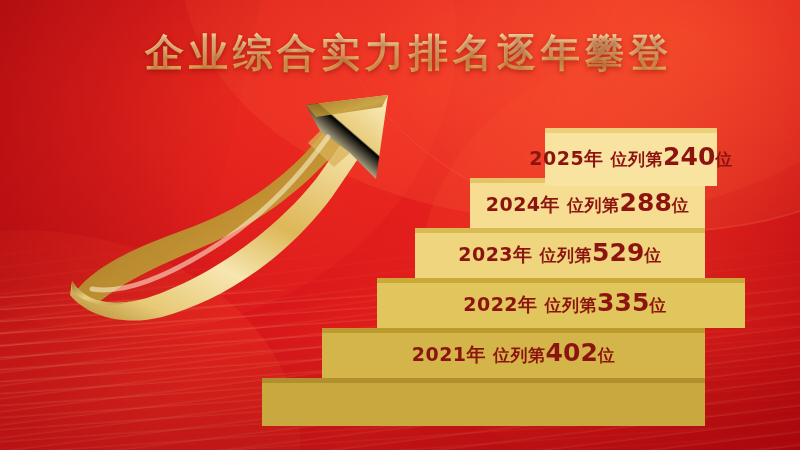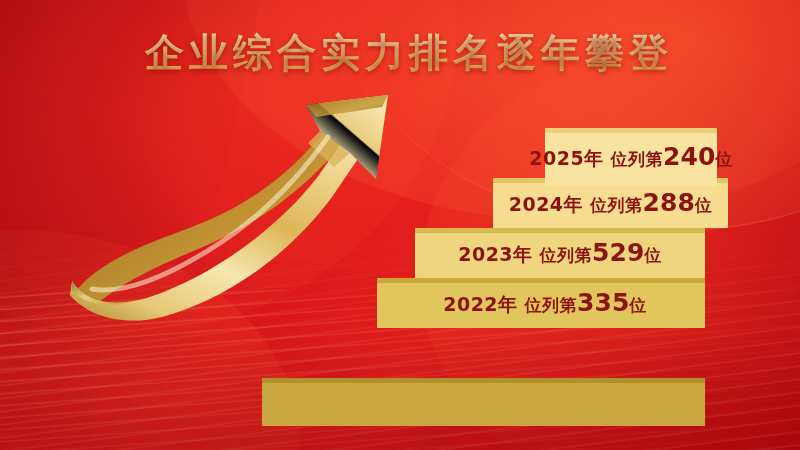--- a/index.html
+++ b/index.html
@@ -173,36 +173,42 @@
       <path d="M22,194 C58,200 104,178 150,148 C196,118 232,78 258,42" stroke="rgba(255,246,214,.55)" stroke-width="5" fill="none" stroke-linecap="round"></path>
     </svg>
   </div>
 
   <div id="stairs">
 
     <div class="step" style="left:262px;top:378px;width:443px;height:48px;background:#c9a93f;">
       <div class="top-edge" style="background:#b08f2c;"></div>
     </div>
 
-
-    <div class="step" style="left:377px;top:278px;width:328px;height:50px;background:#e1c55d;padding-left:8px;">
+    <div class="step" style="left:322px;top:328px;width:383px;height:50px;background:#d4b549;">
+      <div class="top-edge" style="background:#bc9a30;"></div>
+      <div class="label">
+        <span class="yr">2021年</span><span class="sp"></span><span>位列第</span><span class="big">402</span><span>位</span>
+      </div>
+    </div>
+
+    <div class="step" style="left:377px;top:278px;width:368px;height:50px;background:#e1c55d;padding-left:8px;">
       <div class="top-edge" style="background:#c9a938;"></div>
       <div class="label">
         <span class="yr">2022年</span><span class="sp"></span><span>位列第</span><span class="big">335</span><span>位</span>
       </div>
     </div>
 
     <div class="step" style="left:415px;top:228px;width:290px;height:50px;background:#eed57e;">
       <div class="top-edge" style="background:#d8ba52;"></div>
       <div class="label">
         <span class="yr">2023年</span><span class="sp"></span><span>位列第</span><span class="big">529</span><span>位</span>
       </div>
     </div>
 
-    <div class="step" style="left:493px;top:178px;width:235px;height:50px;background:#f6dd92;justify-content:center;">
+    <div class="step" style="left:470px;top:178px;width:235px;height:50px;background:#f6dd92;justify-content:center;">
       <div class="top-edge" style="background:#e3c566;"></div>
       <div class="label">
         <span class="yr">2024年</span><span class="sp"></span><span>位列第</span><span class="big">288</span><span>位</span>
       </div>
     </div>
 
     <div class="step" style="left:533px;top:128px;width:172px;height:58px;background:#f9e3a1;margin-left:12px;">
       <div class="top-edge" style="background:#ecd07a;"></div>
       <div class="label">
         <span class="yr">2025年</span><span class="sp"></span><span>位列第</span><span class="big">240</span><span>位</span>

